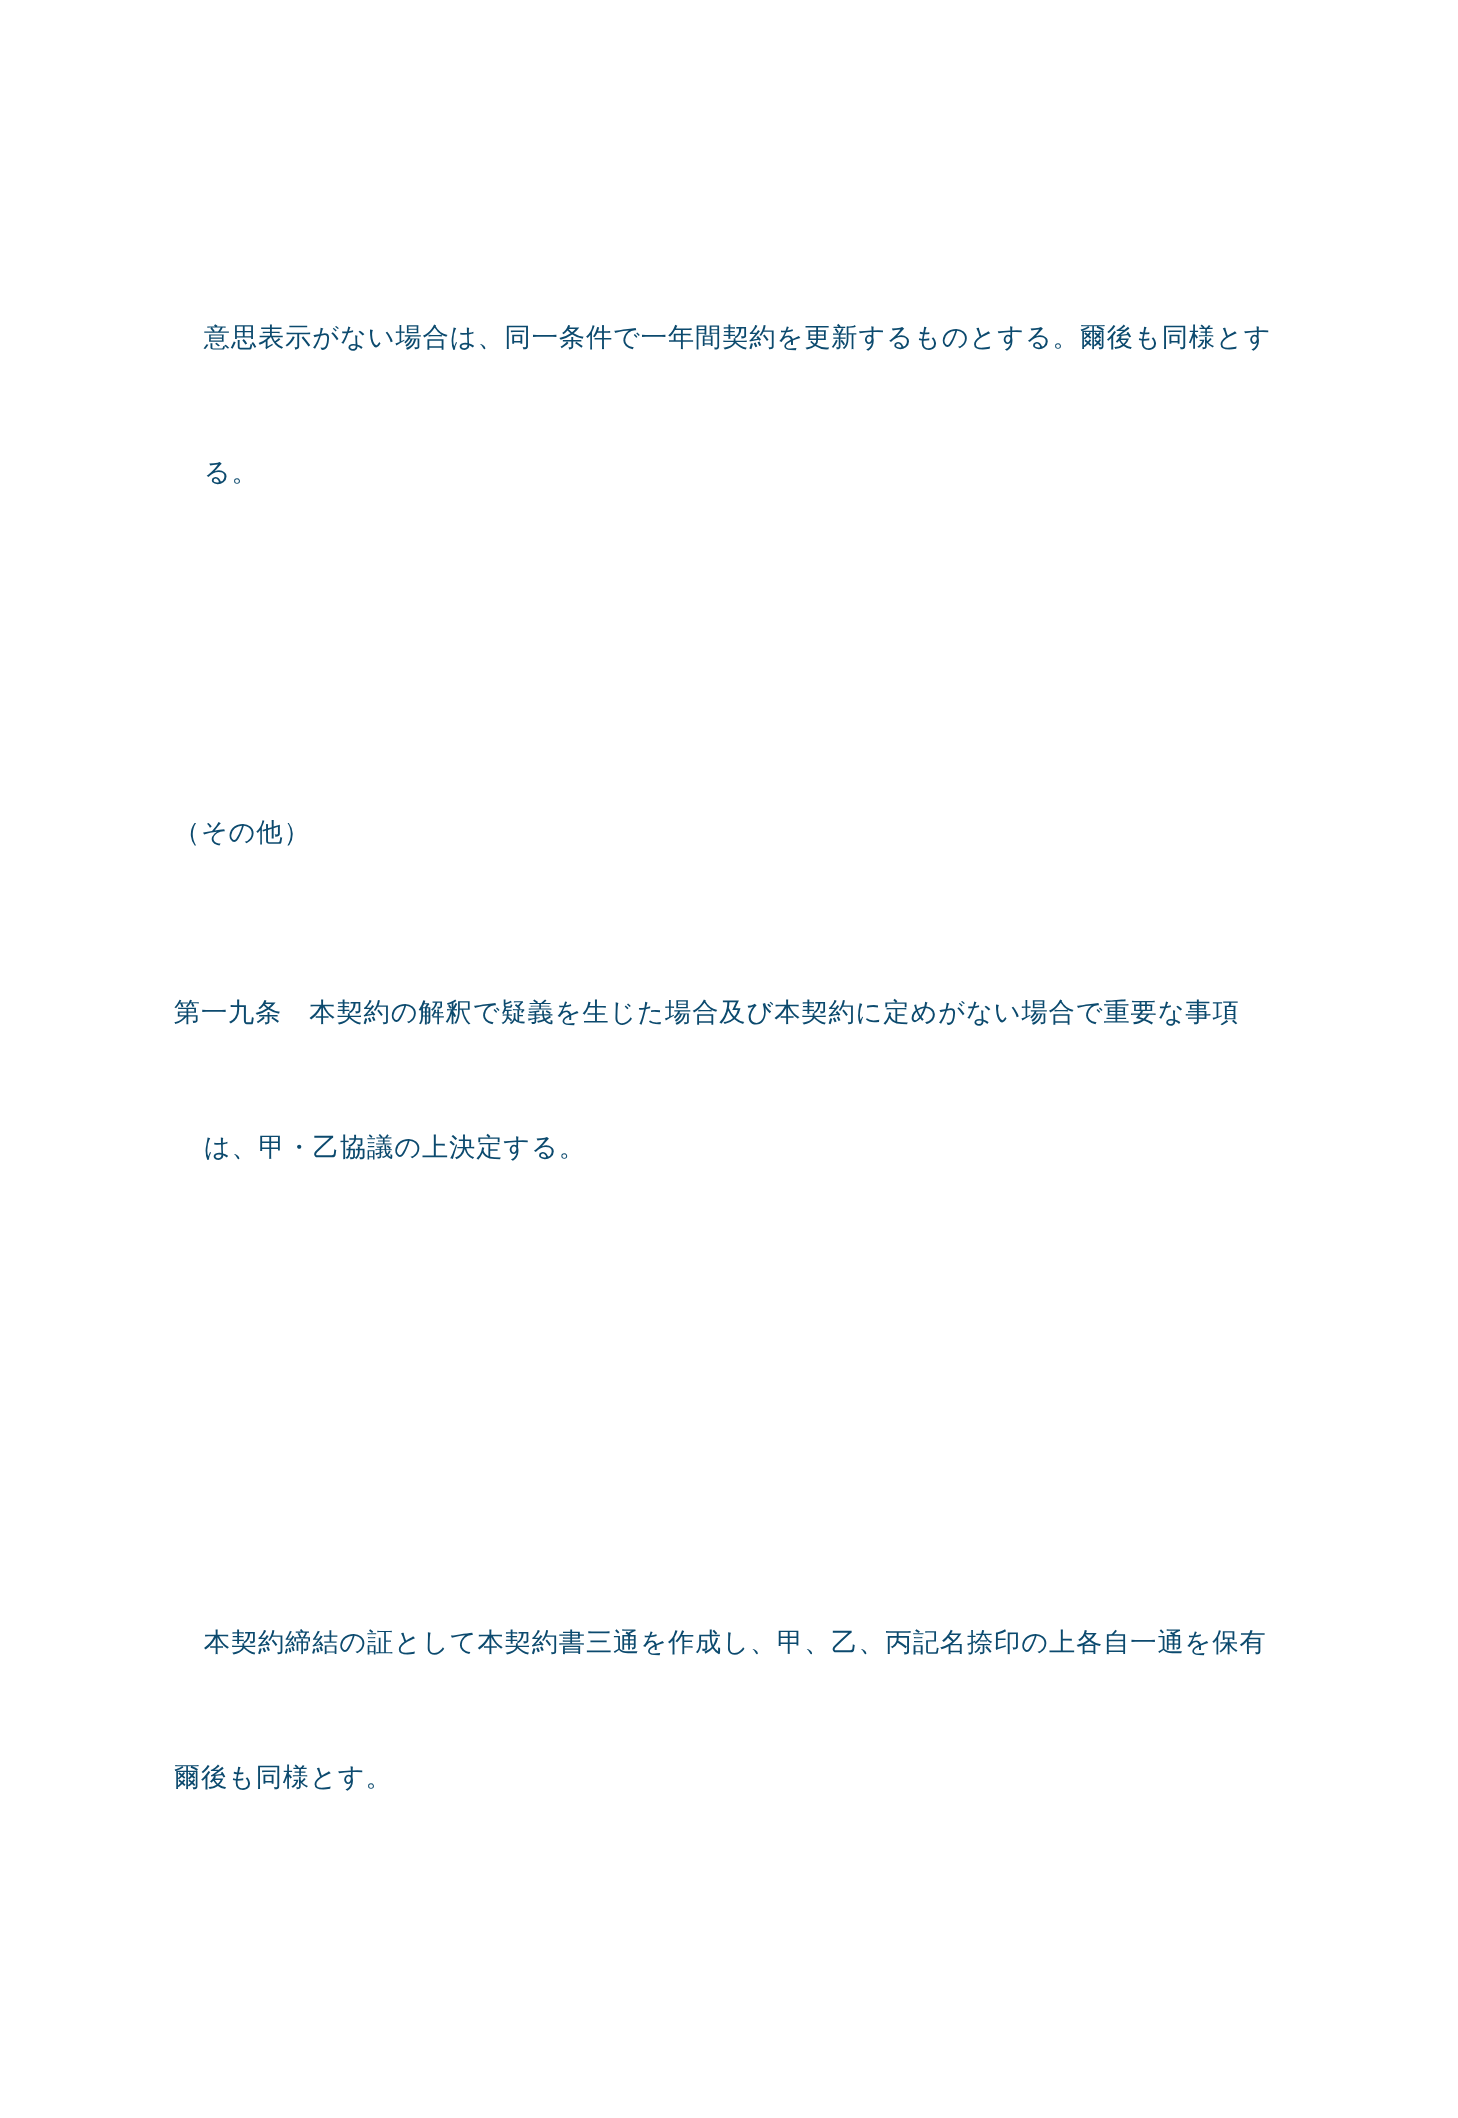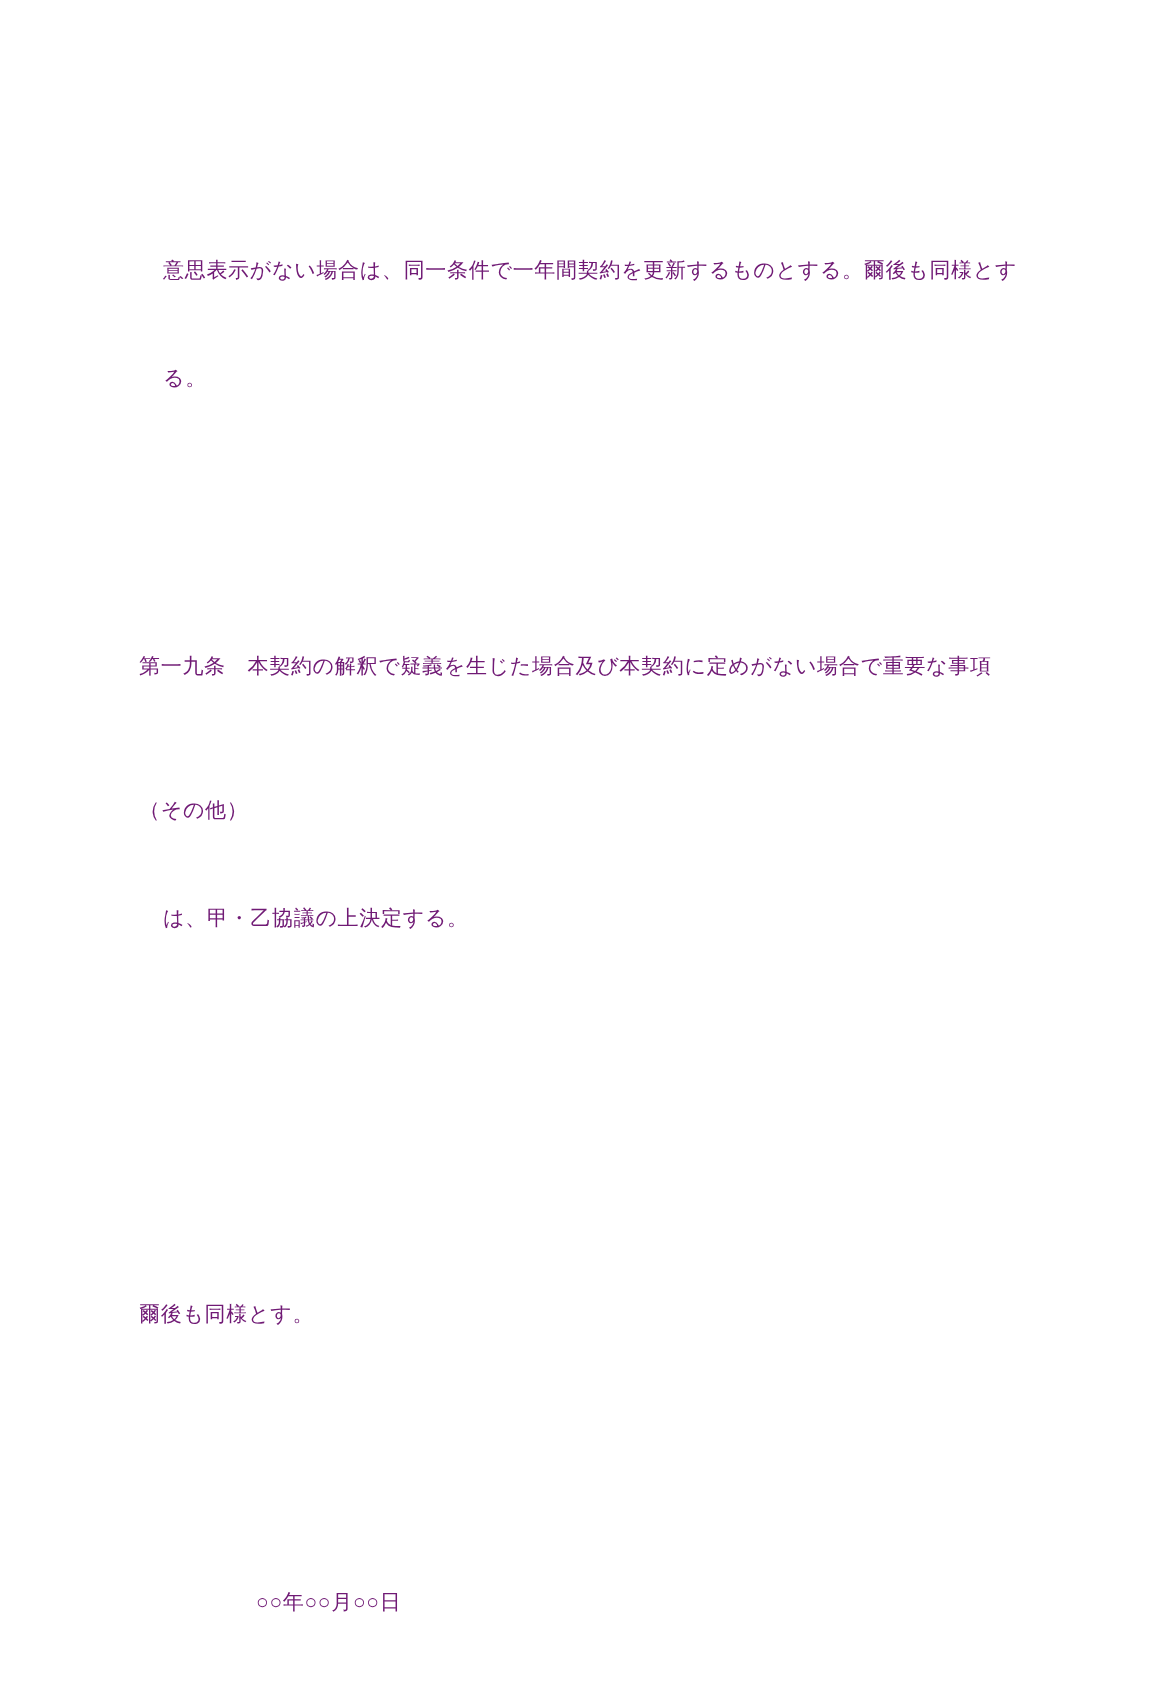--- a/index.html
+++ b/index.html
@@ -7,21 +7,21 @@
     padding: 0;
     background: #ffffff;
   }
   .page {
     position: relative;
     width: 1166px;
     height: 1694px;
     background: #ffffff;
     overflow: hidden;
     font-family: "Liberation Serif", "DejaVu Serif", serif;
-    color: #701a75;
+    color: #0c4a6e;
     border-radius: 29px;
   }
   .text-block {
     position: absolute;
     top: 144px;
     left: 139px;
     right: 148px;
     font-size: 21px;
     line-height: 36px;
     letter-spacing: 0.7px;
@@ -38,28 +38,29 @@
 <body>
 
 <div class="page">
   <div class="text-block">
 
     <div class="line indent-1">意思表示がない場合は、同一条件で一年間契約を更新するものとする。爾後も同様とす</div>
     <div class="line indent-1">る。</div>
 
     <div class="line"></div>
 
+    <div class="line">（その他）</div>
+
     <div class="line">第一九条　本契約の解釈で疑義を生じた場合及び本契約に定めがない場合で重要な事項</div>
-
-    <div class="line">（その他）</div>
     <div class="line indent-1">は、甲・乙協議の上決定する。</div>
 
     <div class="line"></div>
     <div class="line"></div>
 
+    <div class="line indent-1">本契約締結の証として本契約書三通を作成し、甲、乙、丙記名捺印の上各自一通を保有</div>
     <div class="line">爾後も同様とす。</div>
 
     <div class="line"></div>
 
     <div class="line date-line">○○年○○月○○日</div>
 
     
 
     
     

